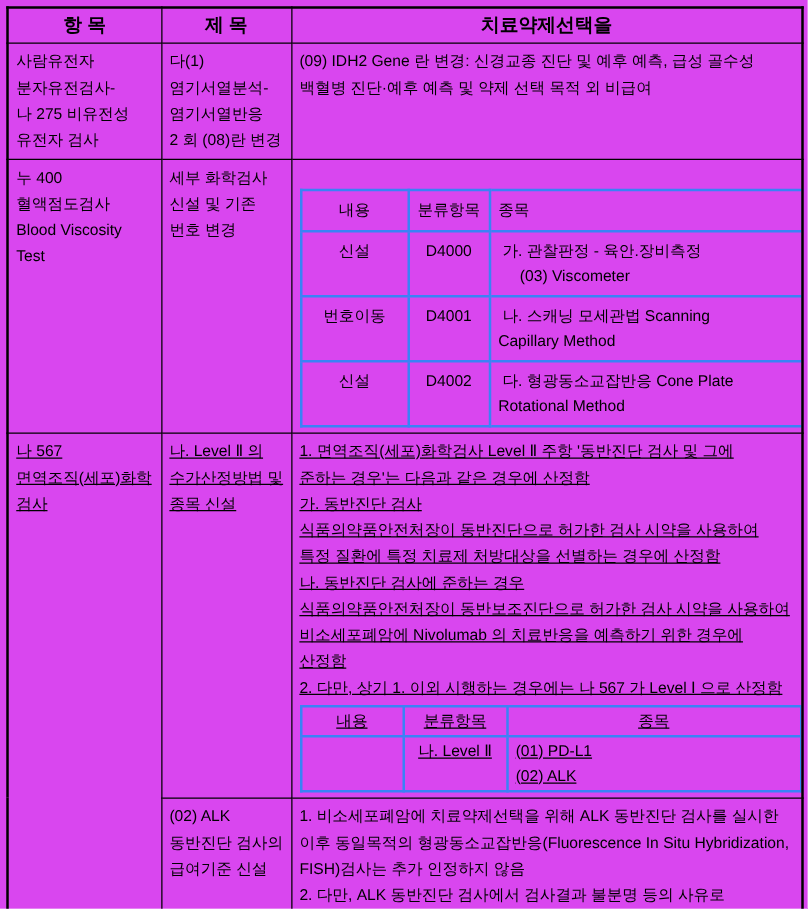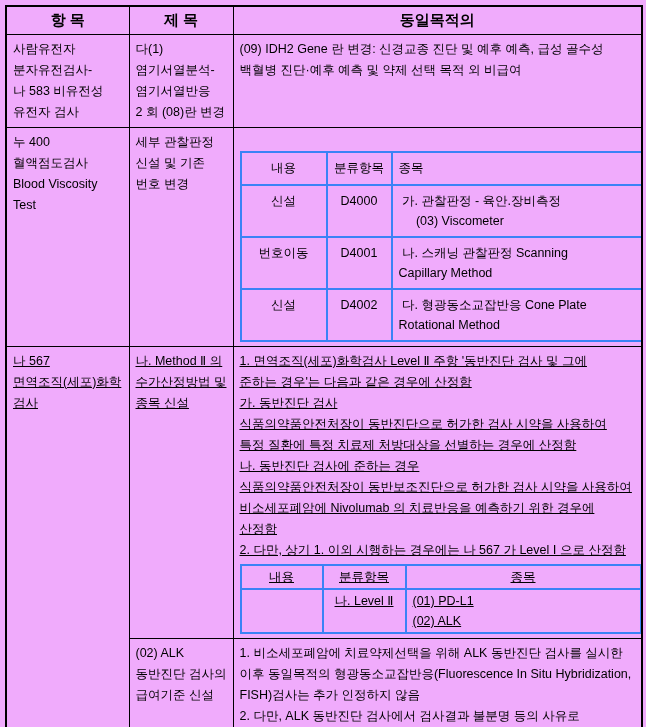--- a/index.html
+++ b/index.html
@@ -1,18 +1,18 @@
 <!DOCTYPE html>
 <html><head>
 <meta charset="utf-8">
 <style>
   html,body{margin:0;padding:0;background:#ffffff;}
   .page{
     width:646px;height:727px;box-sizing:border-box;padding:5px;
-    background:#f0abfc;color:#000000;
+    background:#d946ef;color:#000000;
     font-family:"Liberation Sans","DejaVu Sans",sans-serif;
   }
   table.main{
     width:636px;height:717px;border-collapse:collapse;table-layout:fixed;
     border:2px solid #000;
   }
   table.main>tbody>tr>th,
   table.main>tbody>tr>td{
     border:1px solid #000;overflow:hidden;
   }
@@ -61,41 +61,41 @@
   <table class="main">
     <colgroup>
       <col style="width:123px">
       <col style="width:104px">
       <col style="width:409px">
     </colgroup>
     <tbody>
       <tr class="hrow">
         <th>항 목</th>
         <th>제 목</th>
-        <th>동일목적의</th>
+        <th>치료약제선택을</th>
       </tr>
 
       <tr class="r1">
         <td class="lines">사람유전자
 분자유전검사-
-나 583 비유전성
+나 275 비유전성
 유전자 검사</td>
         <td class="lines">다(1)
 염기서열분석-
 염기서열반응
 2 회 (08)란 변경</td>
         <td class="mid lines">(09) IDH2 Gene 란 변경: 신경교종 진단 및 예후 예측, 급성 골수성
 백혈병 진단·예후 예측 및 약제 선택 목적 외 비급여</td>
       </tr>
 
       <tr class="r2">
         <td class="mid lines">누 400
 혈액점도검사
 Blood Viscosity Test</td>
-        <td class="mid lines">세부 관찰판정
+        <td class="mid lines">세부 화학검사
 신설 및 기존
 번호 변경</td>
         <td class="tablecell">
           <table class="inner t1">
             <colgroup>
               <col style="width:86px">
               <col style="width:65px">
               <col style="width:250px">
             </colgroup>
             <tbody>
@@ -106,39 +106,39 @@
               </tr>
               <tr class="ir1">
                 <td class="cc">신설</td>
                 <td class="cc">D4000</td>
                 <td class="lines"> 가. 관찰판정 - 육안.장비측정
      (03) Viscometer</td>
               </tr>
               <tr class="ir2">
                 <td class="cc">번호이동</td>
                 <td class="cc">D4001</td>
-                <td class="lines"> 나. 스캐닝 관찰판정 Scanning
+                <td class="lines"> 나. 스캐닝 모세관법 Scanning
 Capillary Method</td>
               </tr>
               <tr class="ir3">
                 <td class="cc">신설</td>
                 <td class="cc">D4002</td>
                 <td class="lines"> 다. 형광동소교잡반응 Cone Plate
 Rotational Method</td>
               </tr>
             </tbody>
           </table>
         </td>
       </tr>
 
       <tr class="r3">
         <td class="mid lines" rowspan="2">나 567
 면역조직(세포)화학
 검사</td>
-        <td class="mid lines">나. Method Ⅱ 의
+        <td class="mid lines">나. Level Ⅱ 의
 수가산정방법 및
 종목 신설</td>
         <td>
           <div class="lines">1. 면역조직(세포)화학검사 Level Ⅱ 주항 '동반진단 검사 및 그에
 준하는 경우'는 다음과 같은 경우에 산정함
 가. 동반진단 검사
 식품의약품안전처장이 동반진단으로 허가한 검사 시약을 사용하여
 특정 질환에 특정 치료제 처방대상을 선별하는 경우에 산정함
 나. 동반진단 검사에 준하는 경우
 식품의약품안전처장이 동반보조진단으로 허가한 검사 시약을 사용하여

